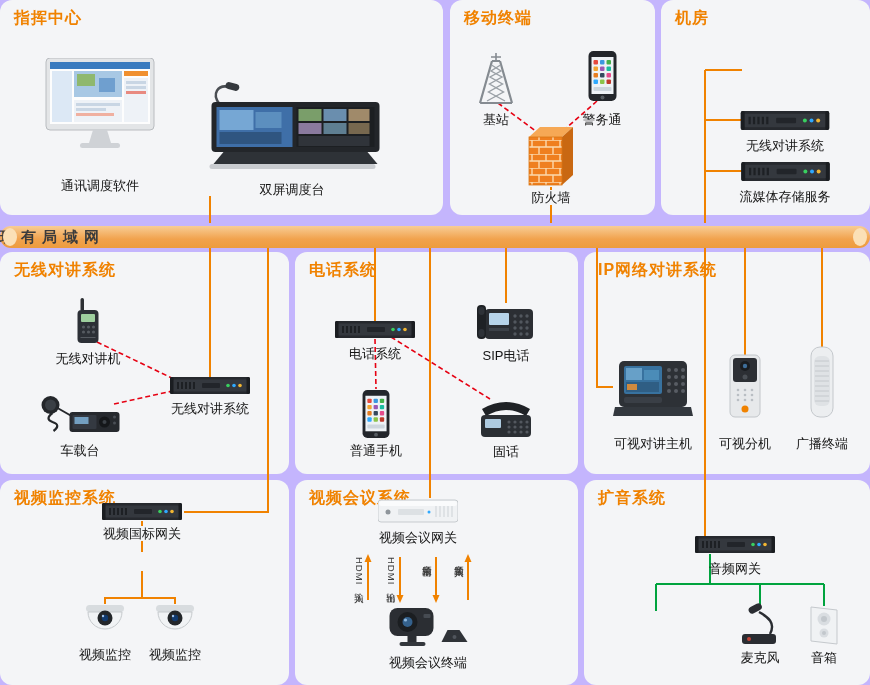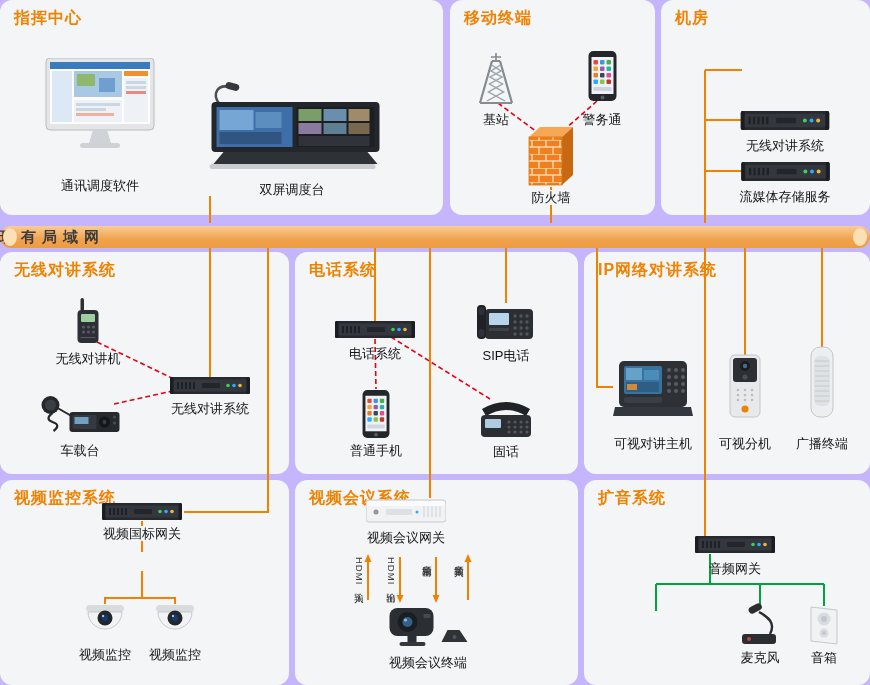--- a/index.html
+++ b/index.html
@@ -487,21 +487,21 @@
       </svg>
     <div class="lbl" style="margin-top:7px">视频监控</div>
   </div>
   <div class="node" style="left:175px;top:604px">
     <svg width="42" height="36">
         <use href="#sym-dome"></use>
       </svg>
     <div class="lbl" style="margin-top:7px">视频监控</div>
   </div>
 
-  <div class="node" style="left:406px;top:498px">
+  <div class="node" style="left:418px;top:498px">
     <svg width="80" height="26">
         <use href="#sym-whitegw"></use>
       </svg>
     <div class="lbl" style="margin-top:6px">视频会议网关</div>
   </div>
   <div class="vtext" style="left:352px;top:557px">HDMI输入</div>
   <div class="vtext" style="left:384px;top:557px">HDMI输出</div>
   <div class="vtext" style="left:420px;top:557px">音频输出</div>
   <div class="vtext" style="left:452px;top:557px">音频输入</div>
   <div class="node" style="left:428px;top:602px">

